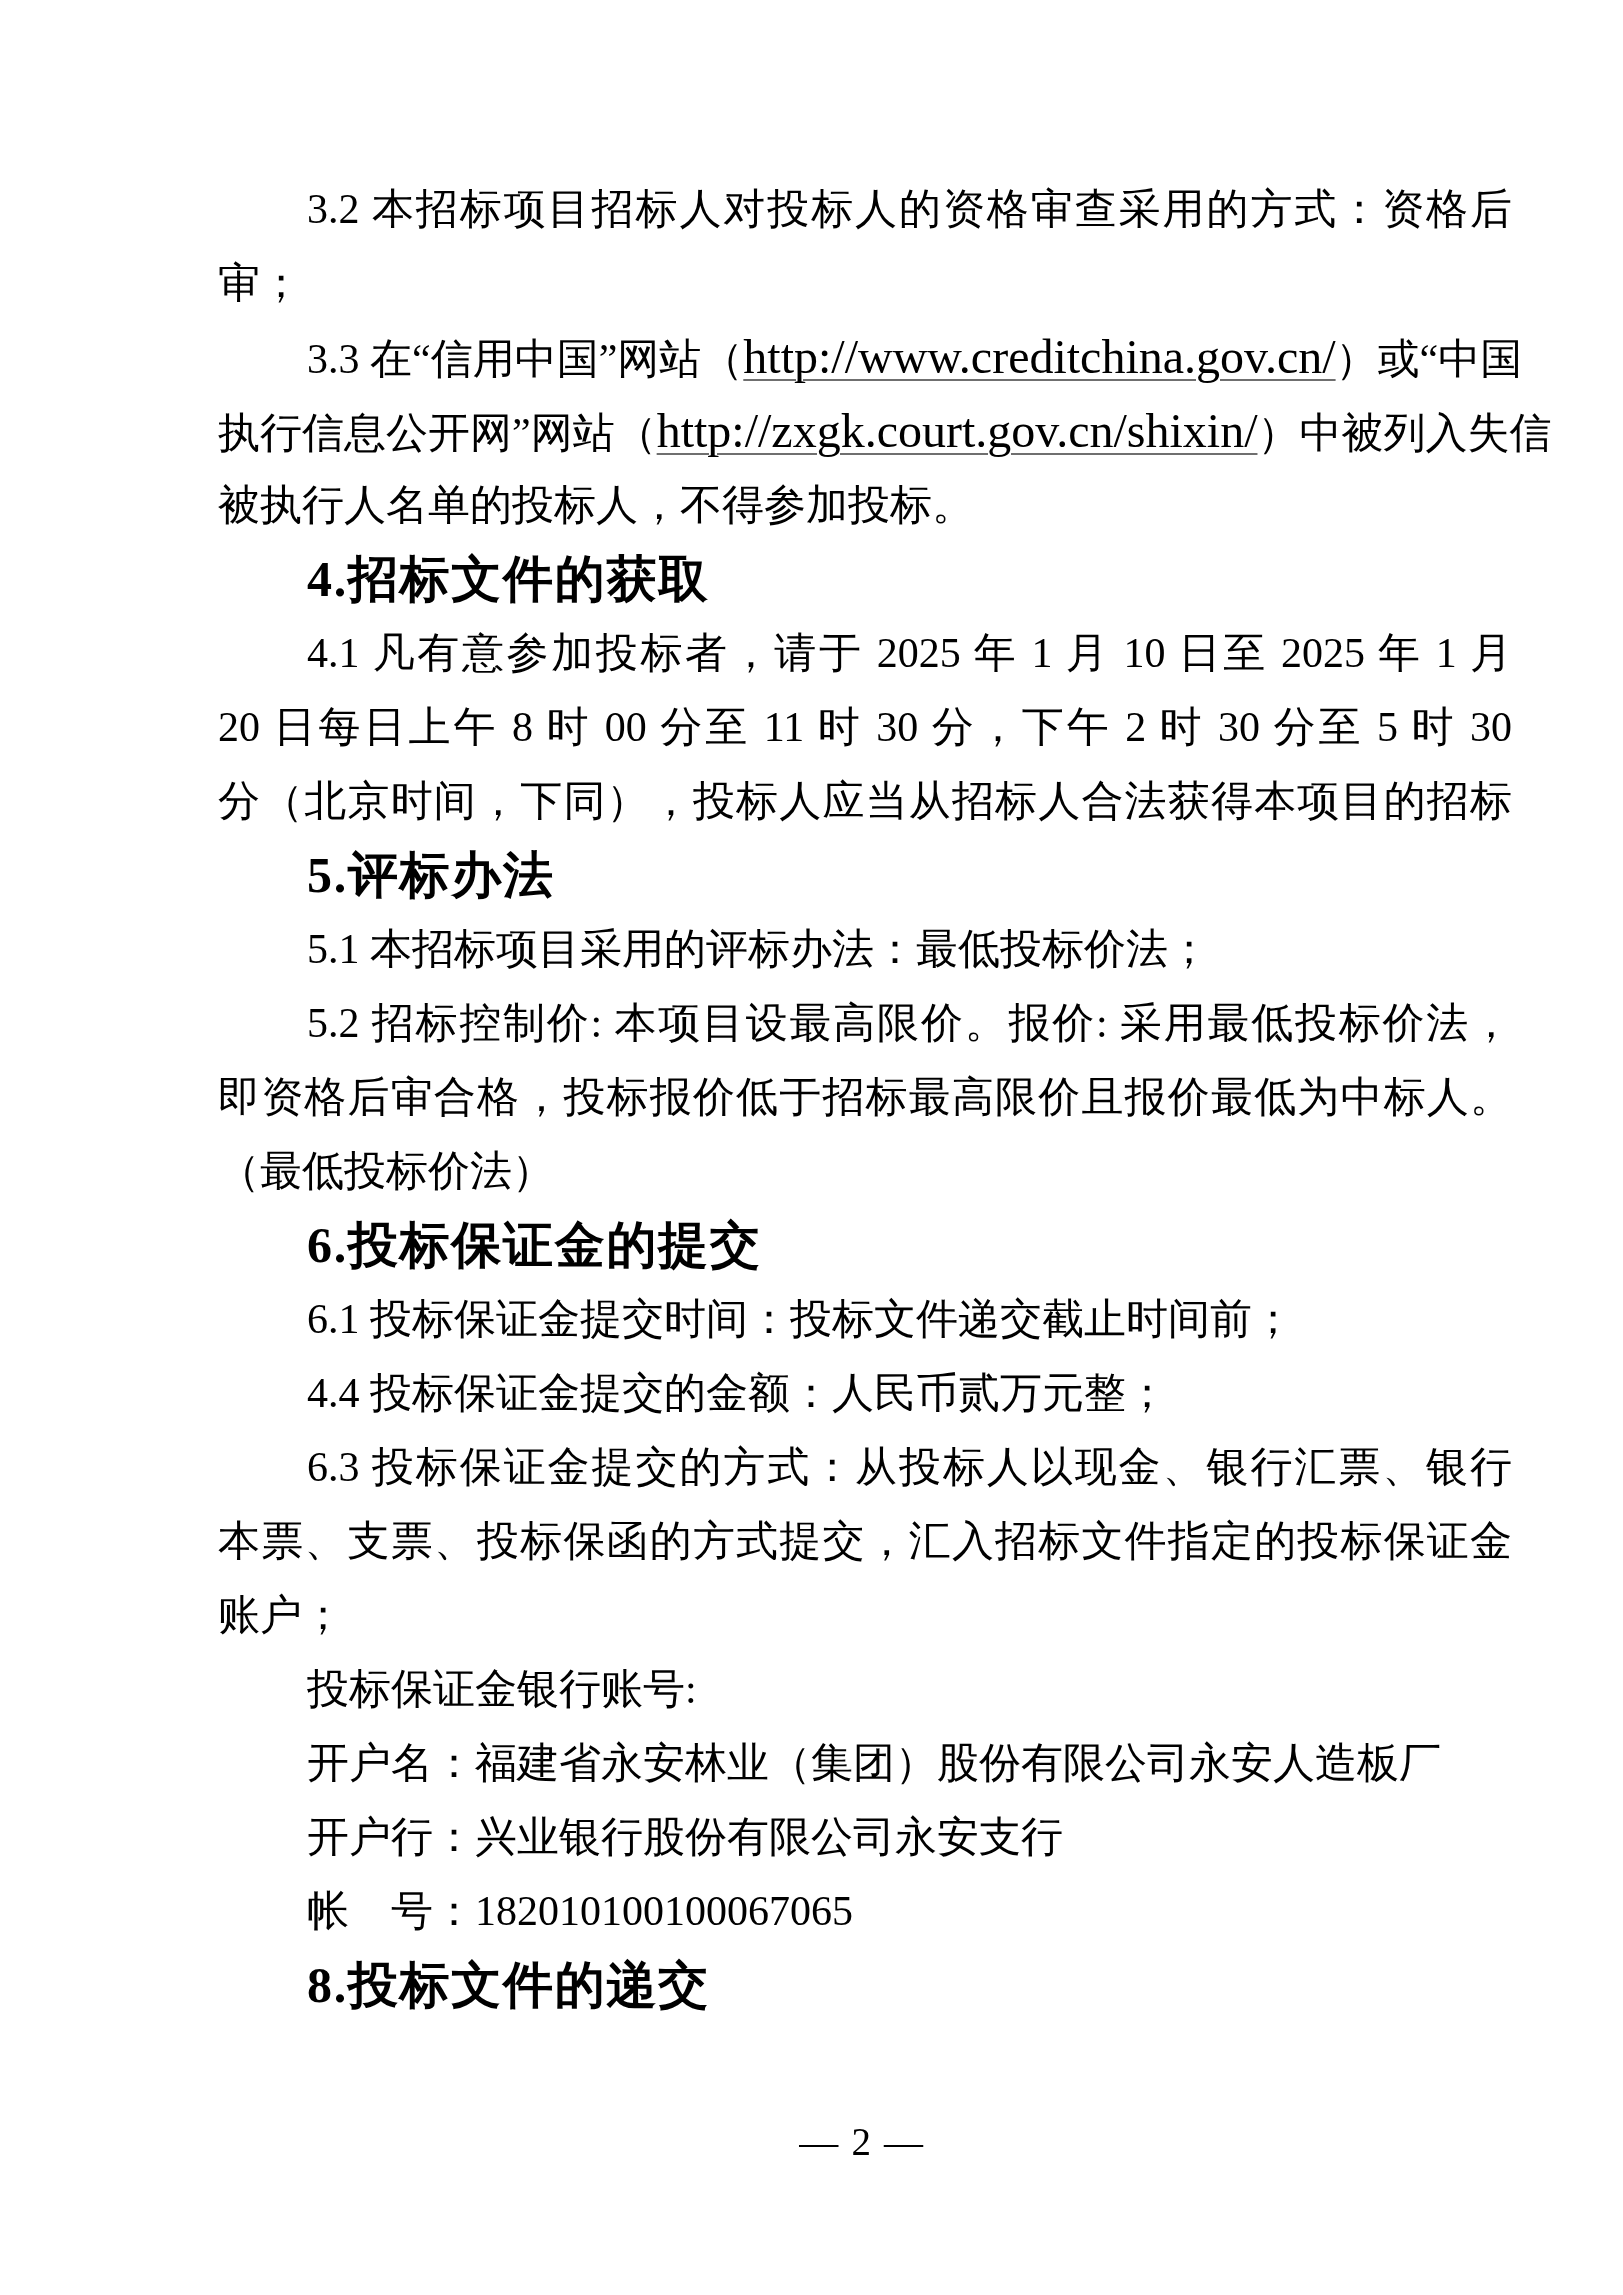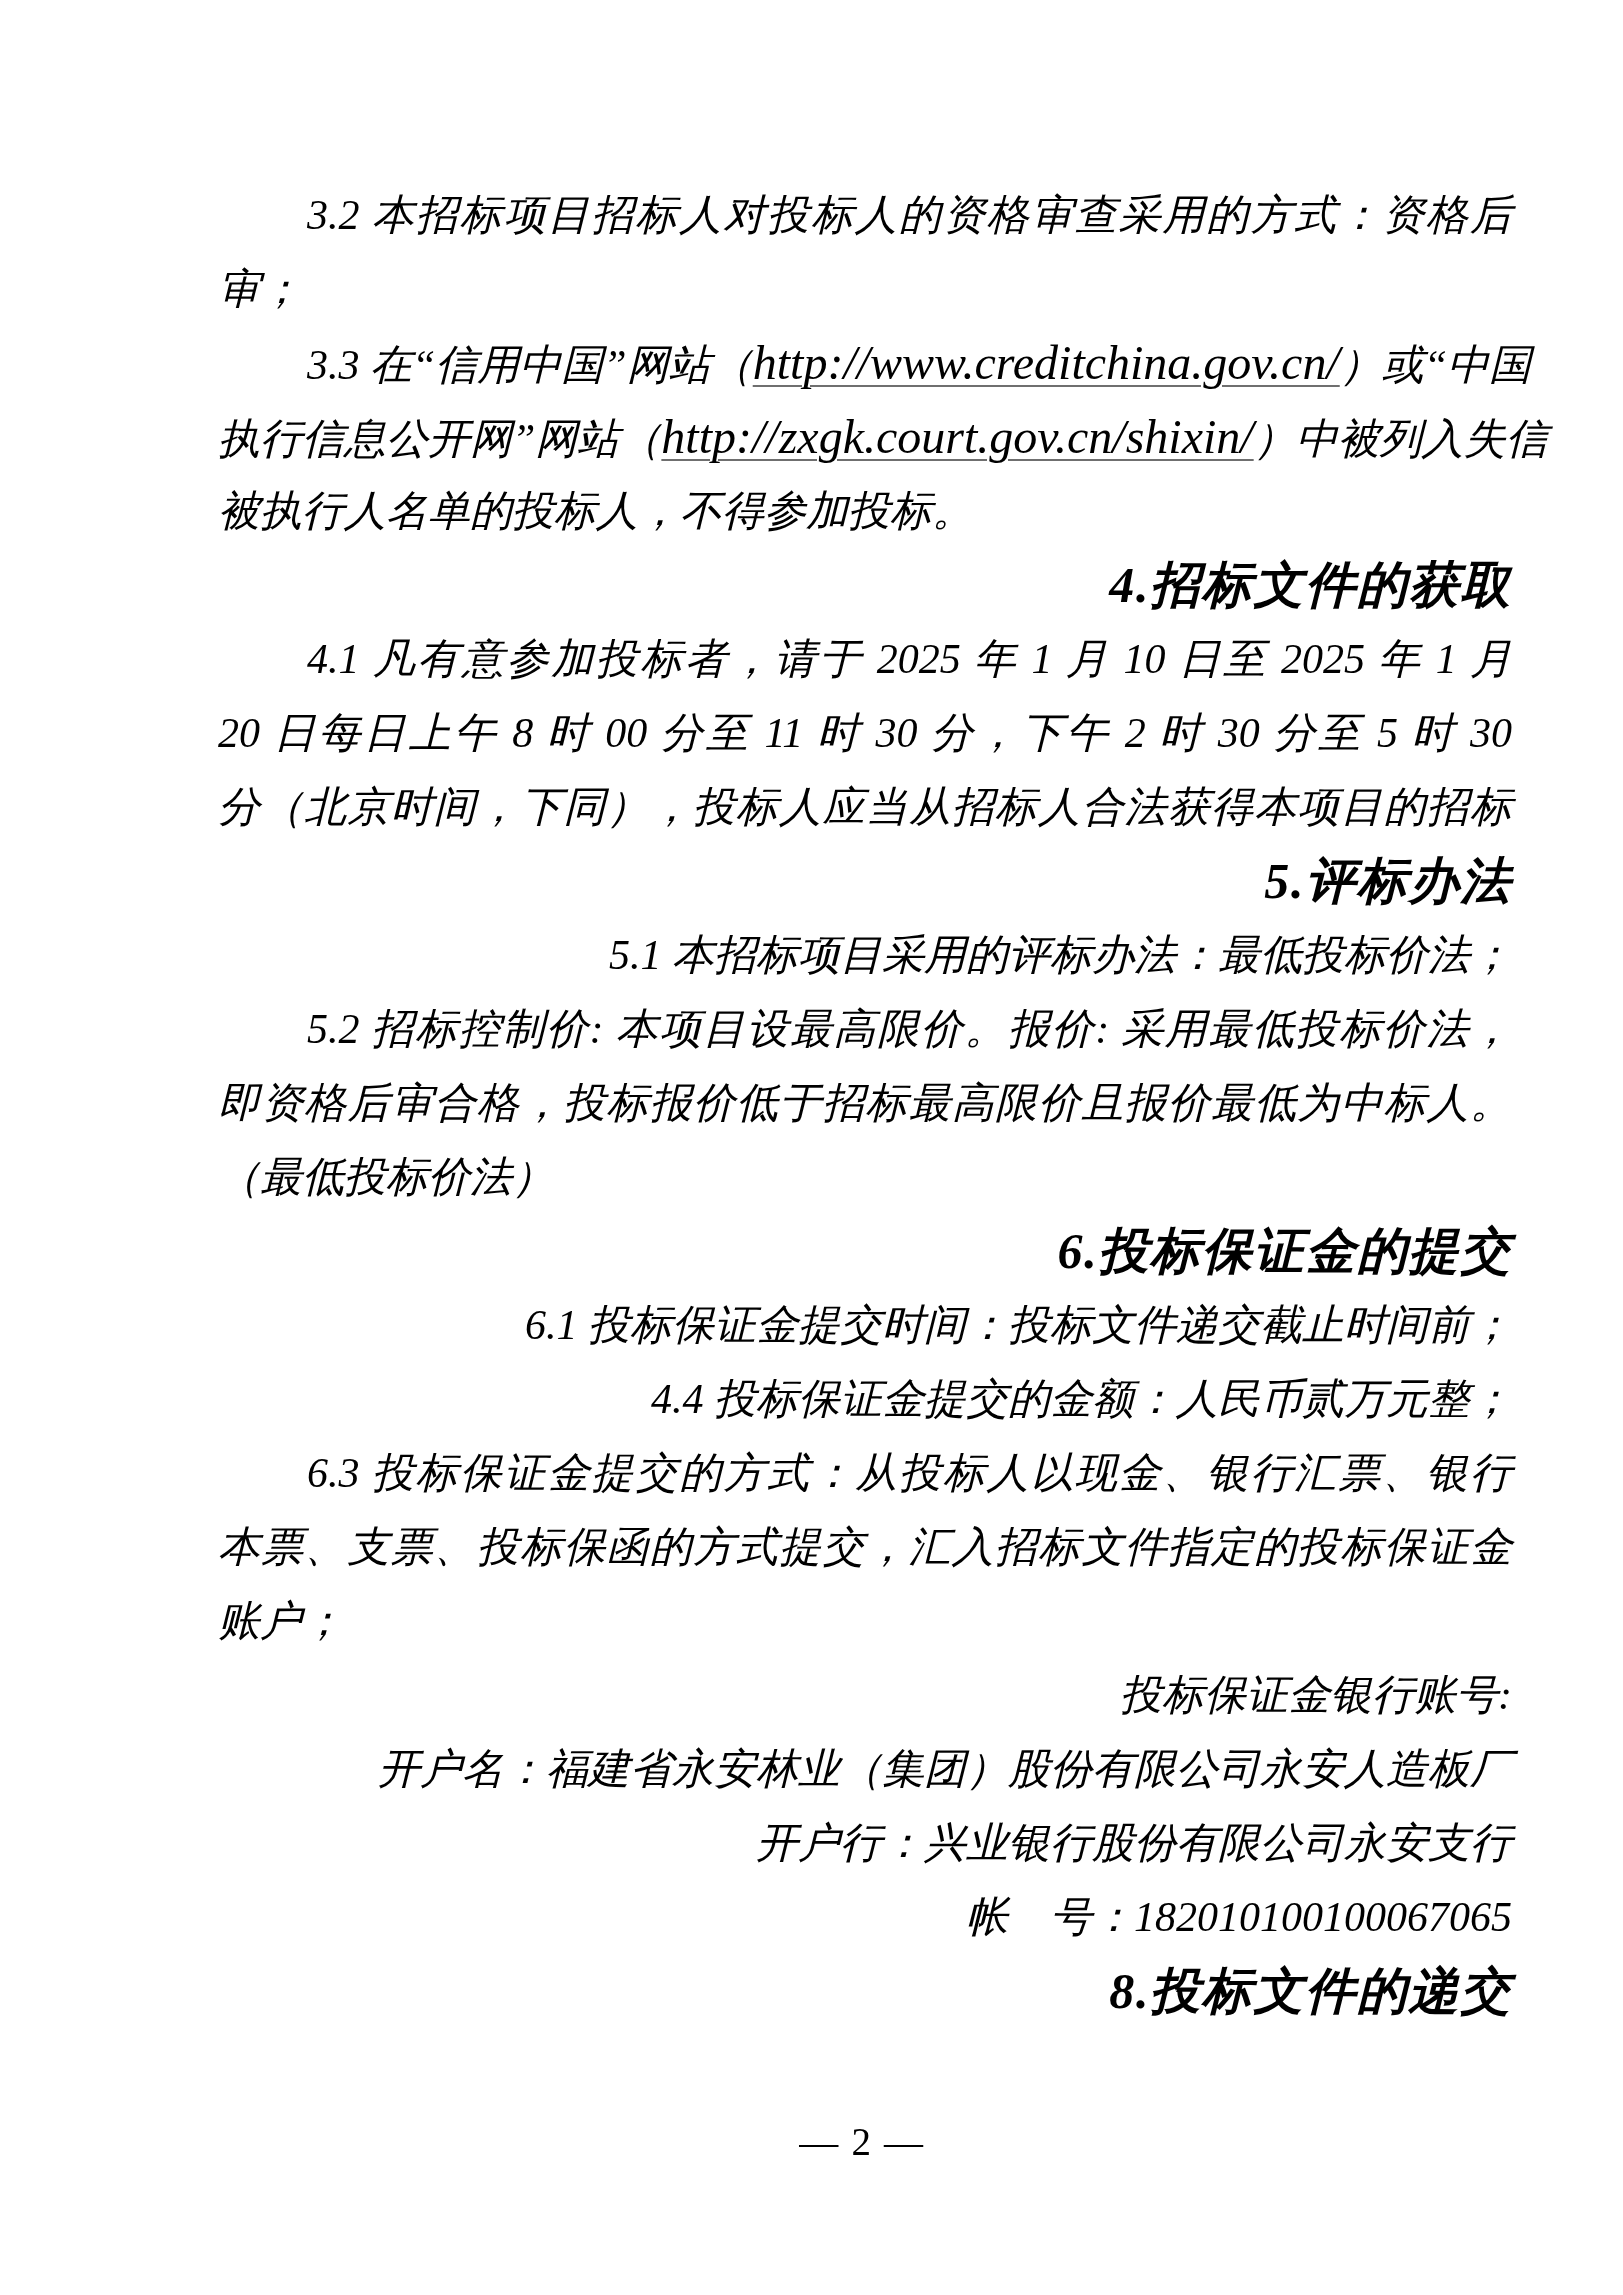--- a/index.html
+++ b/index.html
@@ -12,32 +12,31 @@
     width: 1623px;
     height: 2295px;
     background: #ffffff;
     font-family: "Liberation Serif", "DejaVu Serif", serif;
     color: #000000;
     overflow: hidden;
   }
   .content {
     position: absolute;
     left: 218px;
-    top: 178px;
+    top: 172px;
     width: 1294px;
-    font-style: italic;
   }
   .line {
     height: 74px;
     line-height: 74px;
     font-size: 42px;
     letter-spacing: 0;
     white-space: nowrap;
   }
-  .indent { text-indent: 89px; text-align: right; }
+  .indent { text-indent: 89px; }
   .justify {
     text-align: justify;
     text-align-last: justify;
   }
   .heading {
     font-weight: 700;
     font-size: 50px;
     letter-spacing: 1.7px;
     font-family: "Liberation Serif", "DejaVu Serif", serif;
   }

